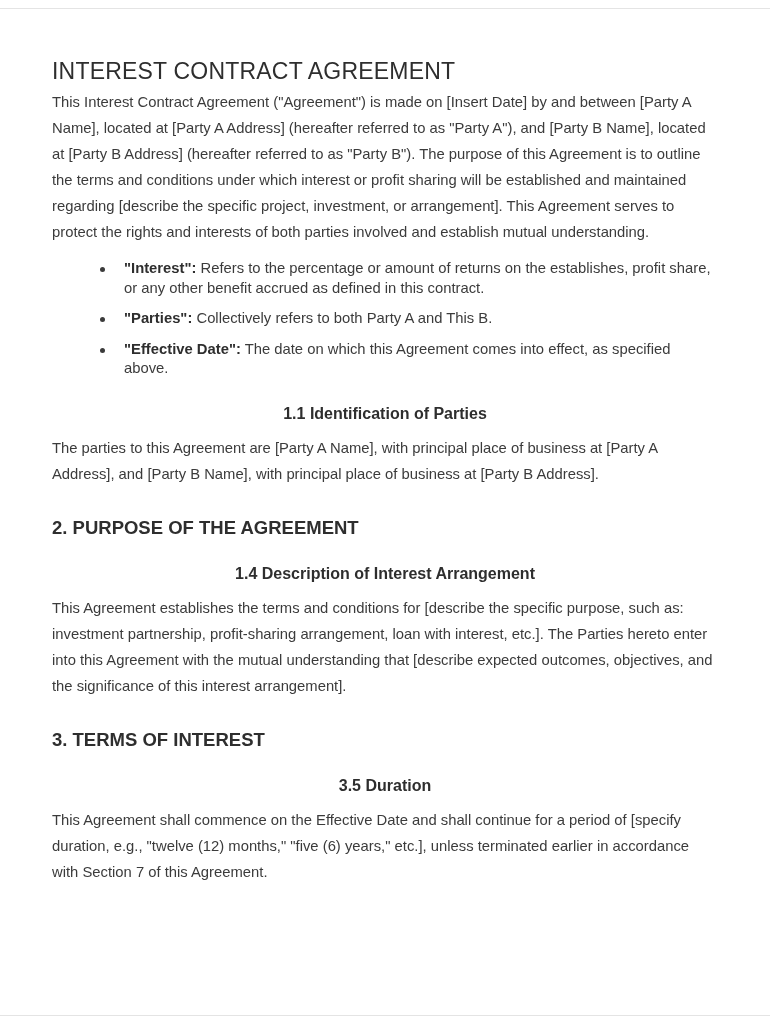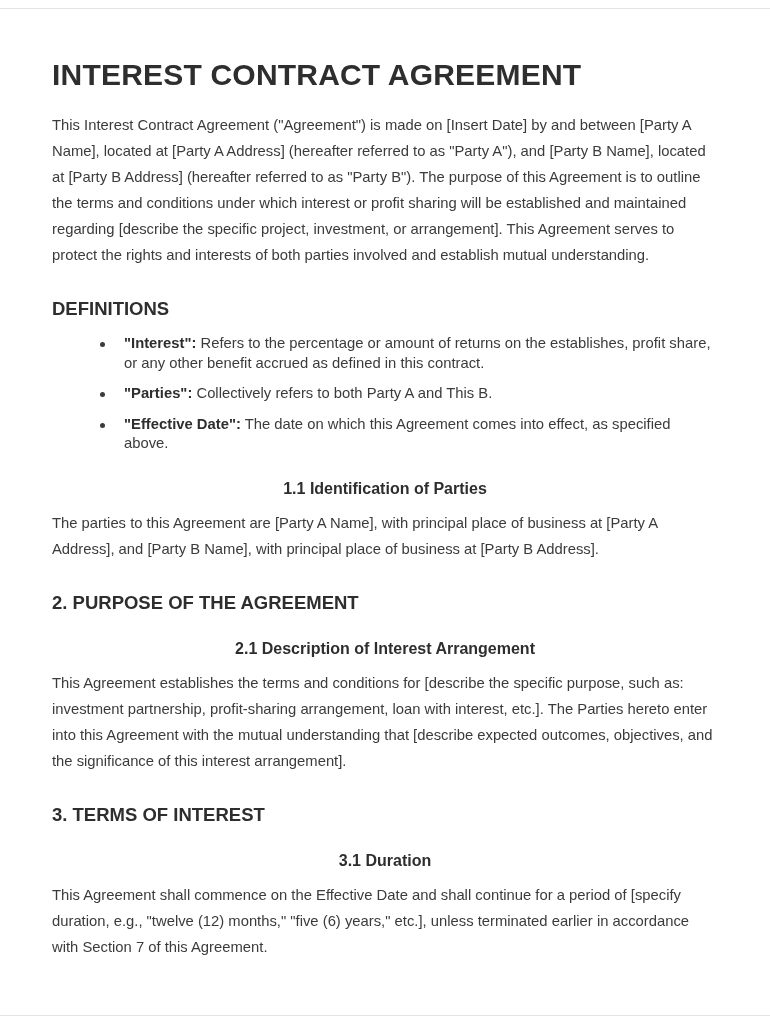--- a/index.html
+++ b/index.html
@@ -22,23 +22,23 @@
     height: 1px;
     background: #e4e4e4;
   }
   .page-edge.top { top: 8px; }
   .page-edge.bottom { bottom: 8px; }
   .doc {
     padding: 58px 52px 0 52px;
     box-sizing: border-box;
   }
   h1.doc-title {
-    margin: 0 0 20px 0;
-    font-size: 30px;
-    font-weight: bold;
+    margin: 0 0 4px 0;
+    font-size: 23px;
+    font-weight: normal;
     color: #2e2e2e;
     letter-spacing: 0.2px;
   }
   p.body-text {
     margin: 0 0 14px 0;
     font-size: 14.8px;
     line-height: 26px;
     color: #3b3b3b;
   }
   h2.section-heading {
@@ -84,46 +84,45 @@
 <body>
 
 <div class="page-edge top"></div>
 
 <div class="doc">
 
   <h1 class="doc-title">INTEREST CONTRACT AGREEMENT</h1>
 
   <p class="body-text">This Interest Contract Agreement ("Agreement") is made on [Insert Date] by and between [Party A Name], located at [Party A Address] (hereafter referred to as "Party A"), and [Party B Name], located at [Party B Address] (hereafter referred to as "Party B"). The purpose of this Agreement is to outline the terms and conditions under which interest or profit sharing will be established and maintained regarding [describe the specific project, investment, or arrangement]. This Agreement serves to protect the rights and interests of both parties involved and establish mutual understanding.</p>
 
-  <h2 class="section-heading">DEFINITIONS</h2>
 
   <ul class="def-list">
     <li>
       <span class="term">"Interest":</span><span> Refers to the percentage or amount of returns on the establishes, profit share, or any other benefit accrued as defined in this contract.</span>
     </li>
     <li>
       <span class="term">"Parties":</span><span> Collectively refers to both Party A and This B.</span>
     </li>
     <li>
       <span class="term">"Effective Date":</span><span> The date on which this Agreement comes into effect, as specified above.</span>
     </li>
   </ul>
 
   <section>
     <h3 class="sub-heading">1.1 Identification of Parties</h3>
     <p class="body-text">The parties to this Agreement are [Party A Name], with principal place of business at [Party A Address], and [Party B Name], with principal place of business at [Party B Address].</p>
   </section>
 
   <section>
     <h2 class="section-heading">2. PURPOSE OF THE AGREEMENT</h2>
-    <h3 class="sub-heading">2.1 Description of Interest Arrangement</h3>
+    <h3 class="sub-heading">1.4 Description of Interest Arrangement</h3>
     <p class="body-text">This Agreement establishes the terms and conditions for [describe the specific purpose, such as: investment partnership, profit-sharing arrangement, loan with interest, etc.]. The Parties hereto enter into this Agreement with the mutual understanding that [describe expected outcomes, objectives, and the significance of this interest arrangement].</p>
   </section>
 
   <section>
     <h2 class="section-heading">3. TERMS OF INTEREST</h2>
-    <h3 class="sub-heading">3.1 Duration</h3>
+    <h3 class="sub-heading">3.5 Duration</h3>
     <p class="body-text">This Agreement shall commence on the Effective Date and shall continue for a period of [specify duration, e.g., "twelve (12) months," "five (6) years," etc.], unless terminated earlier in accordance with Section 7 of this Agreement.</p>
   </section>
 
 </div>
 
 <div class="page-edge bottom"></div>
 
 </body></html>

